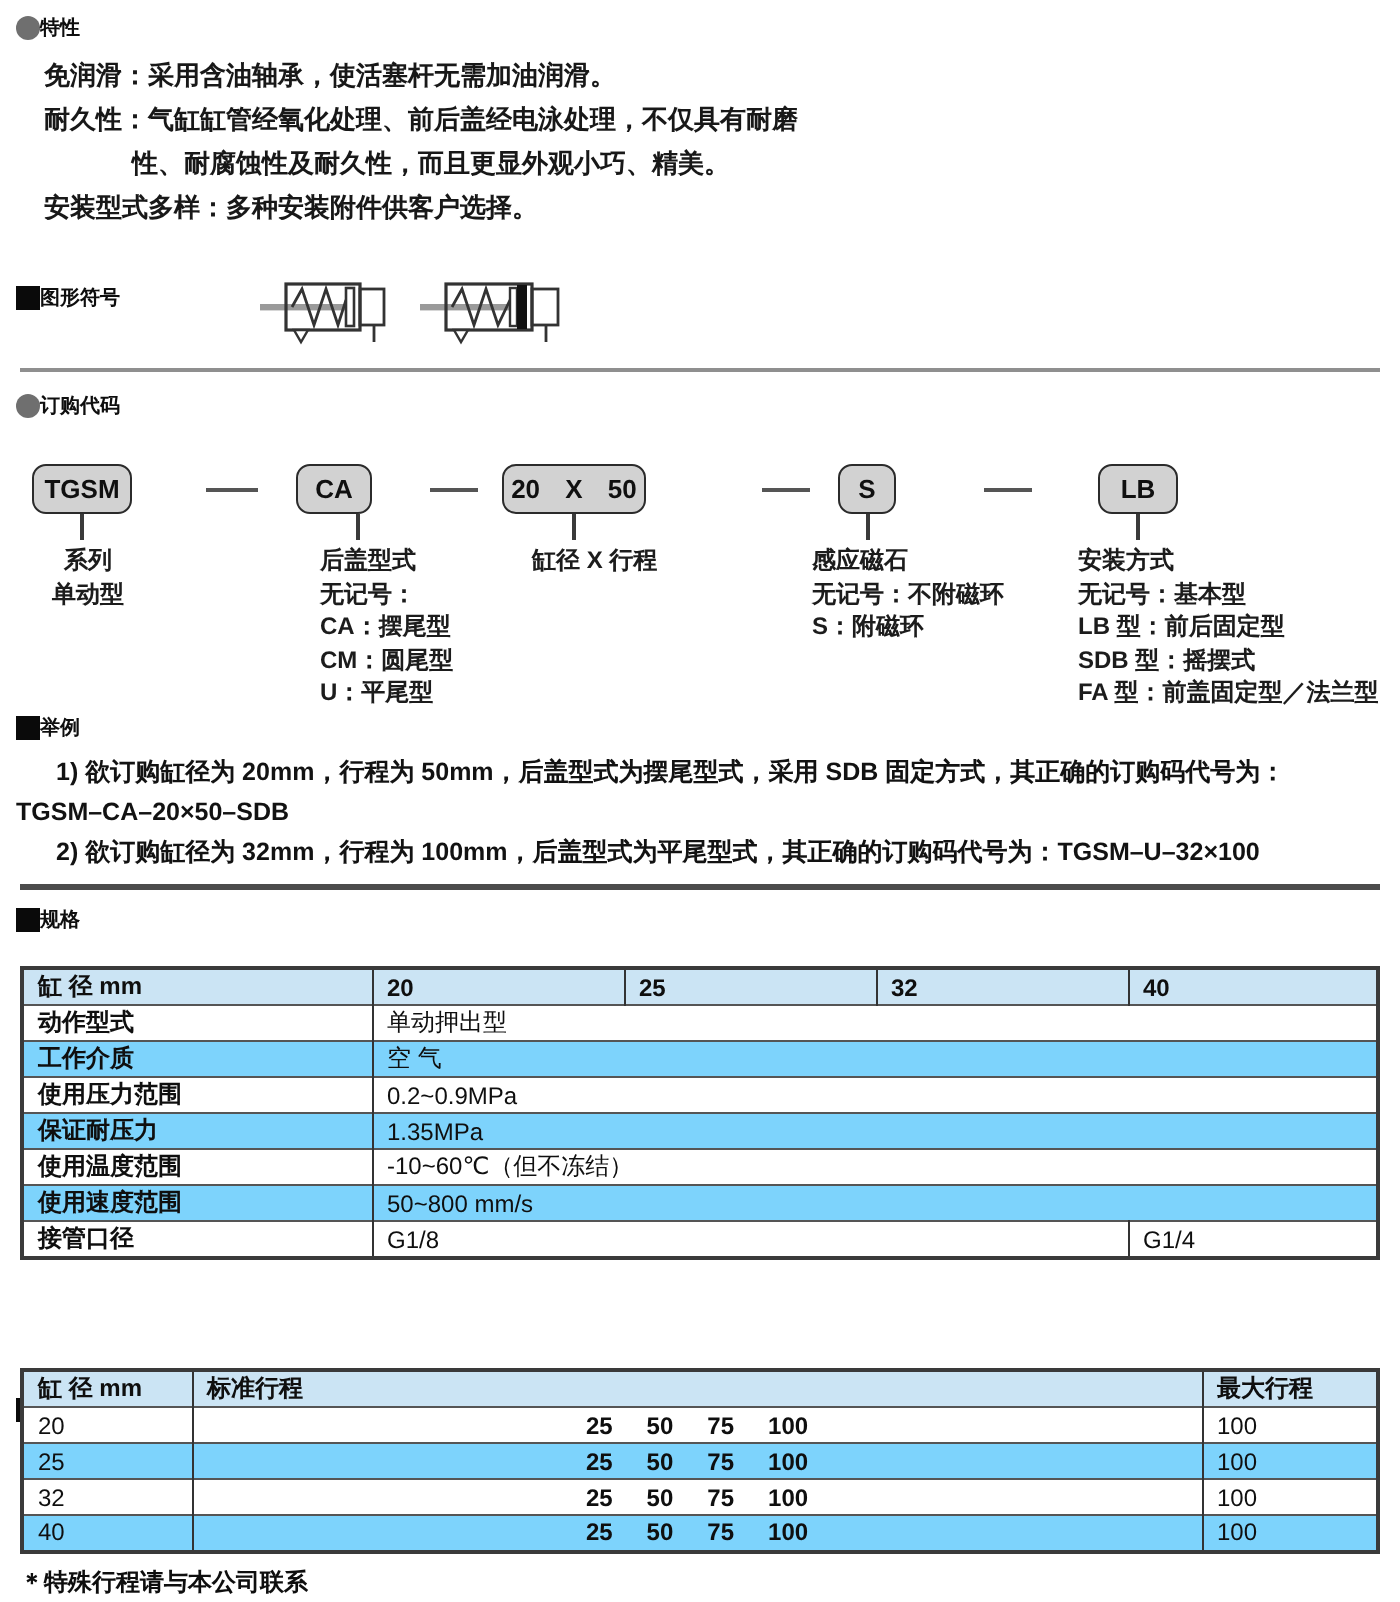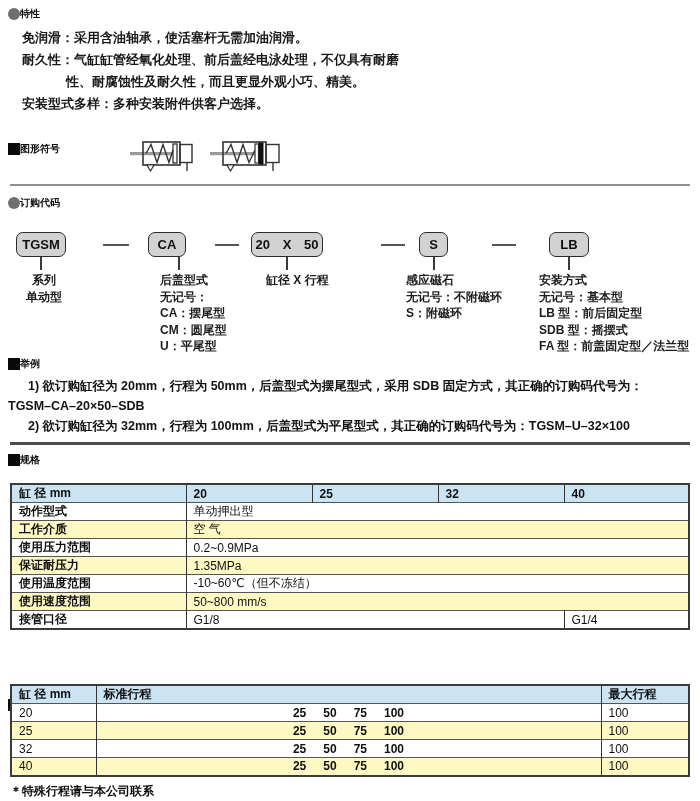--- a/index.html
+++ b/index.html
@@ -57,21 +57,21 @@
   .stroke-title { position:absolute; top:698px; left:8px; }
   table { border-collapse:collapse; table-layout:fixed; font-size:12px; color:#0f0f0f; }
   .spec-table   { position:absolute; top:483px; left:10px; width:680px; border:2px solid #3a3a3a; }
   .stroke-table { position:absolute; top:684px; left:10px; width:680px; border:2px solid #3a3a3a; }
   td { height:18px; padding:0 7px; border-top:1px solid #555; }
   tr:first-child td { border-top:none; }
   .lbl { text-align:left; font-weight:700; }
   .val { text-align:left; font-weight:500; }
   .vb  { border-right:1.2px solid #333; }
   .hdr td { background:#cbe4f4; font-weight:700; }
-  .g td { background:#fef9c3; }
+  .g td { background:#7dd3fc; }
   .w td { background:#ffffff; }
   .strokes { display:flex; justify-content:center; gap:17px; font-weight:600; }
   .footnote { position:absolute; top:783px; left:10px; font-size:12px; font-weight:700; color:#0e0e0e; }
 </style>
 </head>
 <body>
 
 <div id="page">
 
   <div class="features">

